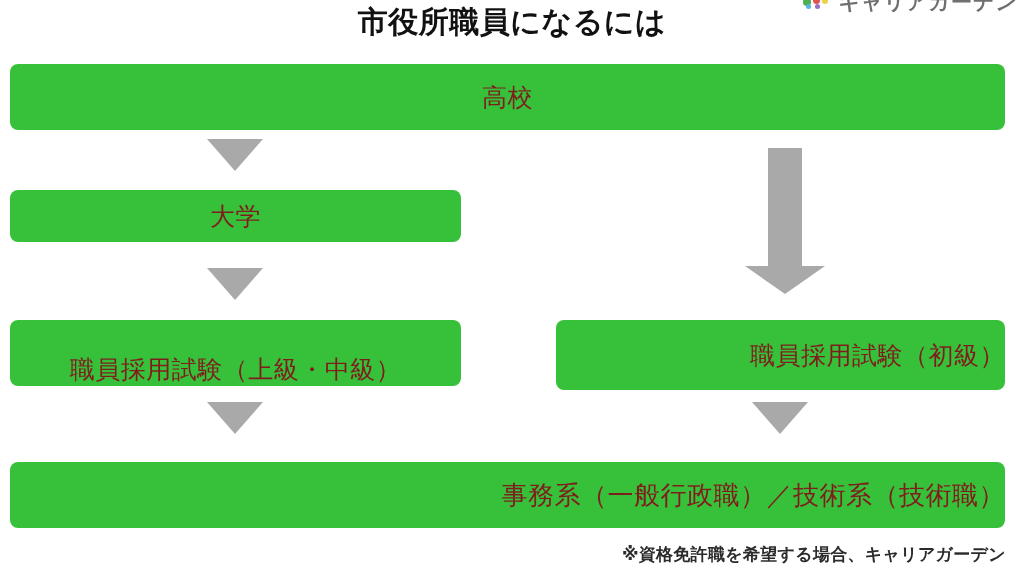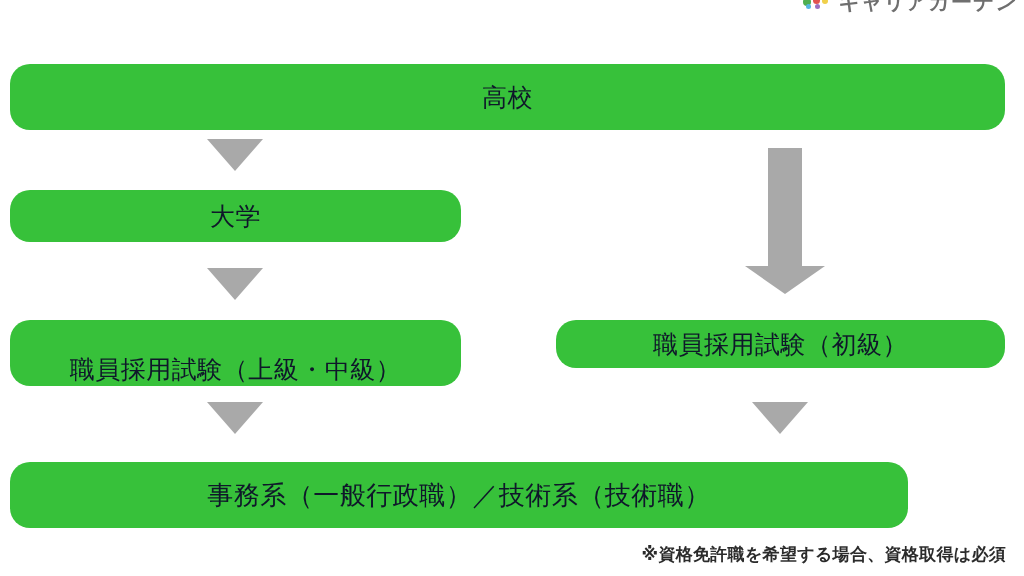--- a/index.html
+++ b/index.html
@@ -61,36 +61,36 @@
     font-weight: bold;
     color: #6f6f6f;
     white-space: nowrap;
     letter-spacing: 1px;
   }
 
   
   .node {
     position: absolute;
     background: #37c13a;
-    border-radius: 20px;
-    color: #0f172a;
+    border-radius: 8px;
+    color: #7f1d1d;
     display: flex;
     align-items: center;
     justify-content: center;
     font-size: 25px;
     font-weight: normal;
     letter-spacing: 0.5px;
     box-sizing: border-box;
     text-align: center;
   }
   .node-hs      { left: 10px;  top: 64px;  width: 995px; height: 66px; }
   .node-univ    { left: 10px;  top: 190px; width: 451px; height: 52px; }
   .node-exam-hi { left: 10px;  top: 320px; width: 451px; height: 66px; align-items: flex-end; }
-  .node-exam-lo { left: 556px; top: 320px; width: 449px; height: 48px; }
-  .node-result  { left: 10px;  top: 462px; width: 898px; height: 66px; font-size: 26px; }
+  .node-exam-lo { left: 556px; top: 320px; width: 449px; height: 70px; justify-content: flex-end; }
+  .node-result  { left: 10px;  top: 462px; width: 995px; height: 66px; font-size: 26px; justify-content: flex-end; }
 
   
   .tri {
     position: absolute;
     width: 0;
     height: 0;
     border-left: 28px solid transparent;
     border-right: 28px solid transparent;
     border-top: 32px solid #a9a9a9;
   }
@@ -135,20 +135,21 @@
     color: #2b2b2b;
     letter-spacing: 0.3px;
     white-space: nowrap;
   }
 </style>
 </head>
 <body>
 
 <div id="canvas">
 
+  <div class="page-title">市役所職員になるには</div>
 
   <div class="brand-logo">
     <span class="brand-mark">
       <i style="left:1px;  top:9px;  width:8px;  height:8px;  background:#4fae4f;"></i>
 
       <i style="left:11px; top:8px;  width:7px;  height:7px;  background:#e2534f;"></i>
 
       <i style="left:20px; top:9px;  width:6px;  height:6px;  background:#f0d04a;"></i>
 
       <i style="left:4px;  top:15px; width:5px;  height:5px;  background:#55b6e0;"></i>
@@ -182,15 +183,15 @@
     <span>職員採用試験（初級）</span>
   </div>
 
   <div class="tri tri-3"></div>
   <div class="tri tri-4"></div>
 
   <div class="node node-result">
     <span>事務系（一般行政職）／技術系（技術職）</span>
   </div>
 
-  <div class="footnote">※資格免許職を希望する場合、資格取得は必須</div>
+  <div class="footnote">※資格免許職を希望する場合、キャリアガーデン</div>
 
 </div>
 
 </body></html>

